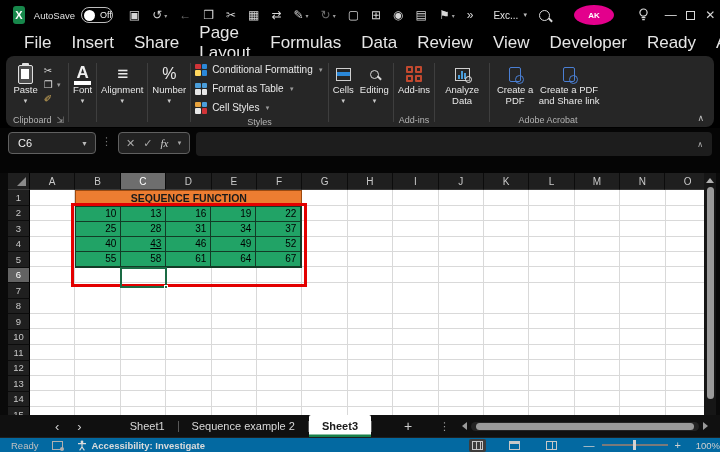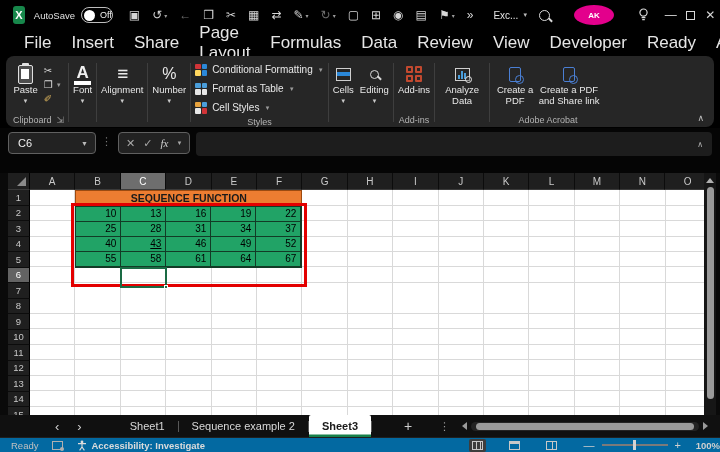--- a/index.html
+++ b/index.html
@@ -163,21 +163,21 @@
   .vic.pressed { background:#3d3d3d; border-radius:2px; }
   .vic .g1 { width:11px; height:9px; border:1px solid #c8c8c8;
              background:linear-gradient(to right, transparent 0 3px, #c8c8c8 3px 4px, transparent 4px 7px, #c8c8c8 7px 8px, transparent 8px); }
   .vic .g2 { width:11px; height:9px; border:1px solid #c8c8c8; border-top:3px solid #c8c8c8; }
   .vic .g3 { width:11px; height:9px; border:1px solid #c8c8c8;
              background:linear-gradient(to right, transparent 0 5px, #c8c8c8 5px 6px, transparent 6px); }
   .zoomctl { display:flex; align-items:center; margin-left:24px; margin-right:9px; gap:7px; }
   .zminus,.zplus { color:#cfcfcf; font-size:11px; }
   .ztrack { position:relative; width:66px; height:2px; background:#7a7a7a; }
   .zhandle { position:absolute; left:31px; top:-4px; width:3px; height:10px; background:#d4d4d4; }
-  .zoomlabel { width:30px; text-align:right; color:#cfcfcf;font-weight:bold; }
+  .zoomlabel { width:30px; text-align:right; color:#cfcfcf; }
 </style>
 </head>
 <body>
 
 <div class="window">
 
   <div class="titlebar">
     <div class="xlogo">X</div>
     <span class="autosave">AutoSave</span>
     <div class="toggle">

